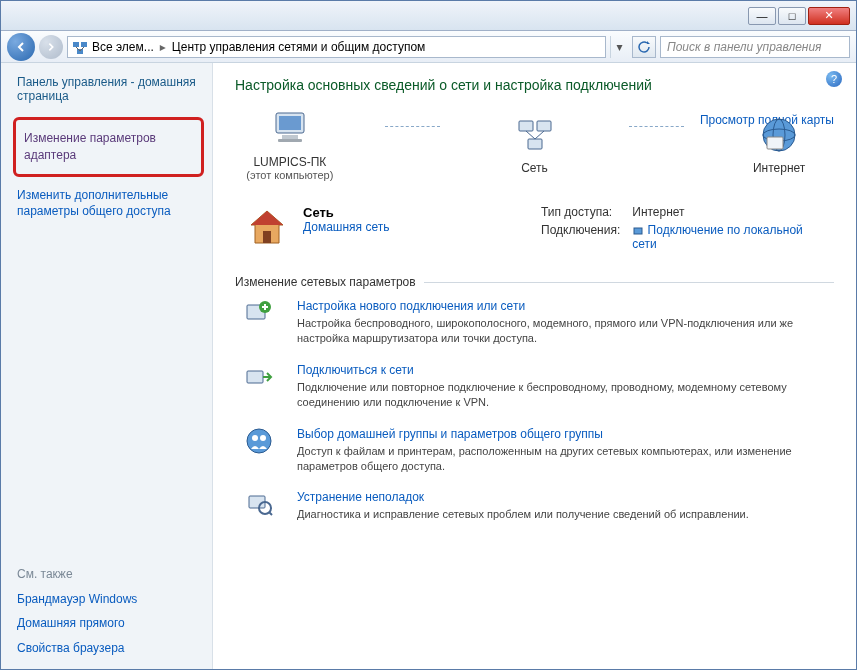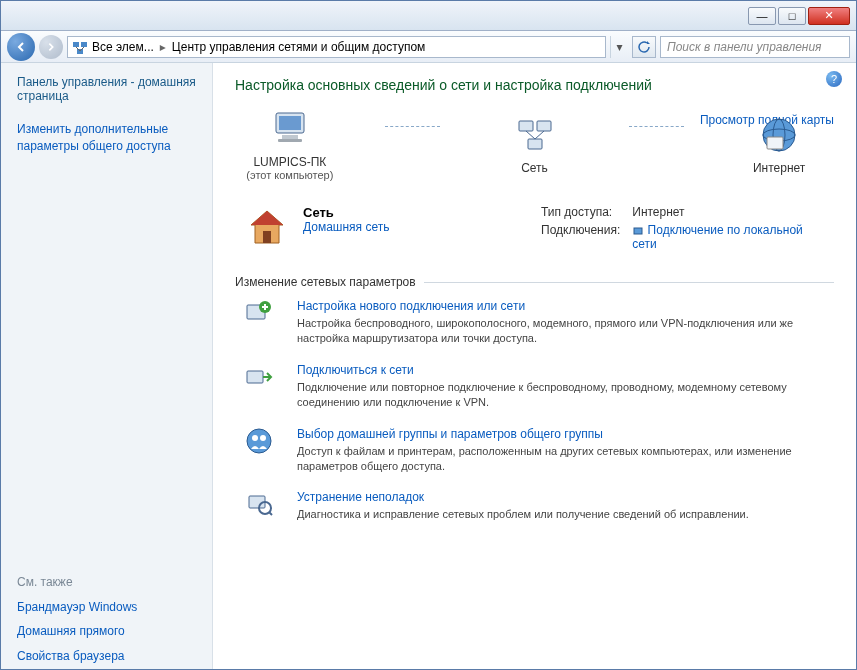--- a/index.html
+++ b/index.html
@@ -11,21 +11,21 @@
 .navbar { height: 32px; background: linear-gradient(to bottom, #fafcfe, #e8eef6); border-bottom: 1px solid #c8d4e0; display: flex; align-items: center; padding: 0 6px; gap: 4px; }
 .nav-back { width: 28px; height: 28px; border-radius: 50%; background: radial-gradient(circle at 30% 30%, #7aaae0, #2a68b0); display: flex; align-items: center; justify-content: center; color: #fff; cursor: pointer; font-size: 14px; }
 .nav-fwd { width: 24px; height: 24px; border-radius: 50%; background: radial-gradient(circle at 30% 30%, #d8e0ea, #b0bccc); display: flex; align-items: center; justify-content: center; color: #fff; font-size: 12px; }
 .addr { flex: 1; height: 22px; border: 1px solid #a8b8cc; background: #fff; display: flex; align-items: center; padding: 0 4px; font-size: 12px; }
 .addr-icon { width: 16px; height: 16px; margin-right: 4px; }
 .addr-sep { color: #666; margin: 0 6px; }
 .addr-drop { width: 18px; height: 22px; border-left: 1px solid #c8d4e0; display: flex; align-items: center; justify-content: center; color: #555; cursor: pointer; }
 .refresh { width: 24px; height: 22px; border: 1px solid #a8b8cc; background: linear-gradient(to bottom, #f8fafc, #e0e8f0); display: flex; align-items: center; justify-content: center; color: #2a68b0; cursor: pointer; }
 .search { width: 190px; height: 22px; border: 1px solid #a8b8cc; background: #fff; display: flex; align-items: flex-end; padding: 3px 6px; color: #888; font-style: italic; }
 .content { display: flex; height: calc(100% - 62px); }
-.sidebar { width: 212px; background: #f0f4f8; border-right: 1px solid #d8e0e8; padding: 12px 0 0 16px; display: flex; flex-direction: column; }
+.sidebar { width: 212px; background: #f0f4f8; border-right: 1px solid #d8e0e8; padding: 12px 0 8px 16px; display: flex; flex-direction: column; }
 .sidebar a { color: #0a5cbf; text-decoration: none; display: block; padding: 4px 0; line-height: 1.4; cursor: pointer; }
 .cp-home { color: #1a5a88; font-size: 12px; margin-bottom: 14px; }
 .highlighted { border: 3px solid #d02020; border-radius: 6px; padding: 6px 8px; margin: 0 8px 6px -4px; }
 .highlighted a { color: #5a3a7a; }
 .sidebar-spacer { flex: 1; }
 .see-also-hdr { color: #7a8896; font-size: 12px; margin: 10px 0 6px; }
 .main { flex: 1; padding: 14px 22px 14px 22px; overflow-y: auto; position: relative; }
 .help-icon { position: absolute; top: 8px; right: 14px; width: 16px; height: 16px; border-radius: 50%; background: radial-gradient(circle at 30% 30%, #7abaf0, #2a68c0); color: #fff; display: flex; align-items: center; justify-content: center; font-size: 11px; cursor: pointer; }
 .main h1 { color: #0a5a28; font-size: 14px; font-weight: normal; margin-bottom: 14px; }
 .net-map { display: flex; align-items: center; justify-content: center; gap: 40px; position: relative; margin-bottom: 18px; }
@@ -98,20 +98,23 @@
     </div>
     <div class="search">
       <span>Поиск в панели управления</span>
     </div>
   </div>
 
   <div class="content">
 
     <div class="sidebar">
       <div class="cp-home">Панель управления - домашняя страница</div>
+      <div class="highlighted">
+        <a>Изменение параметров адаптера</a>
+      </div>
       <a>Изменить дополнительные параметры общего доступа</a>
       <div class="sidebar-spacer"></div>
       <div class="see-also-hdr">См. также</div>
       <a>Брандмауэр Windows</a>
       <a>Домашняя прямого</a>
       <a>Свойства браузера</a>
     </div>
 
     <div class="main">
       <div class="help-icon">?</div>

